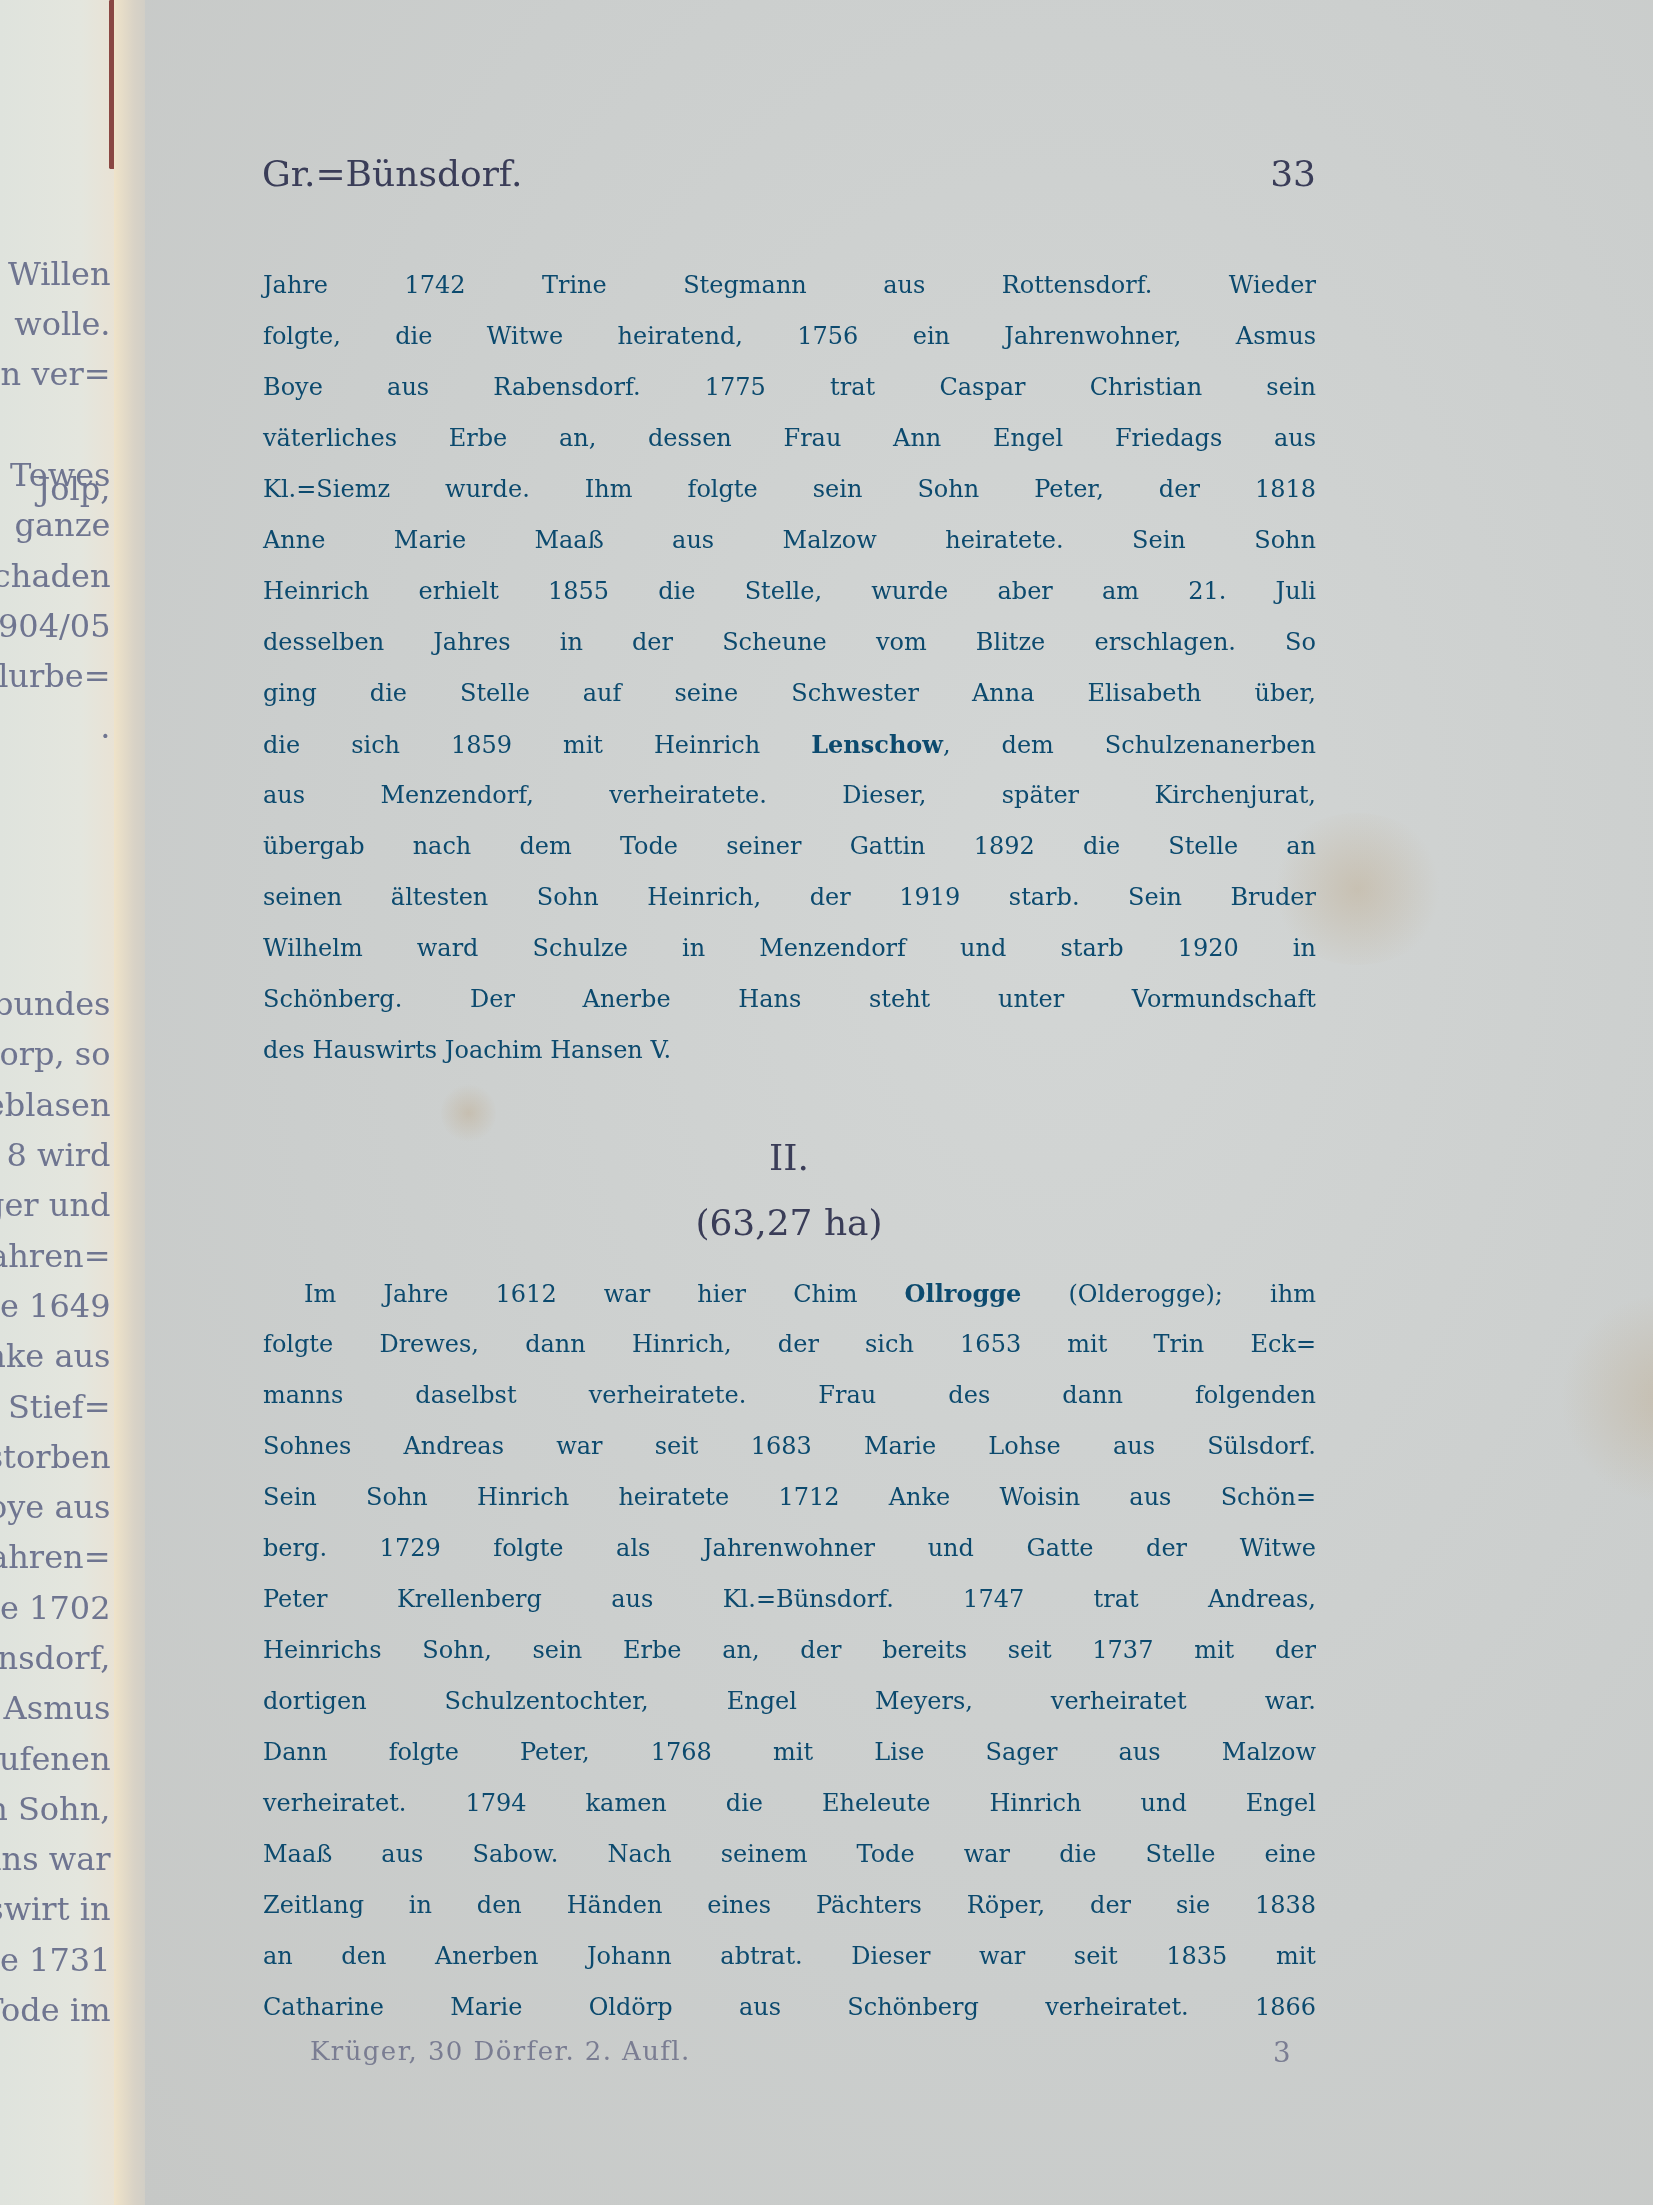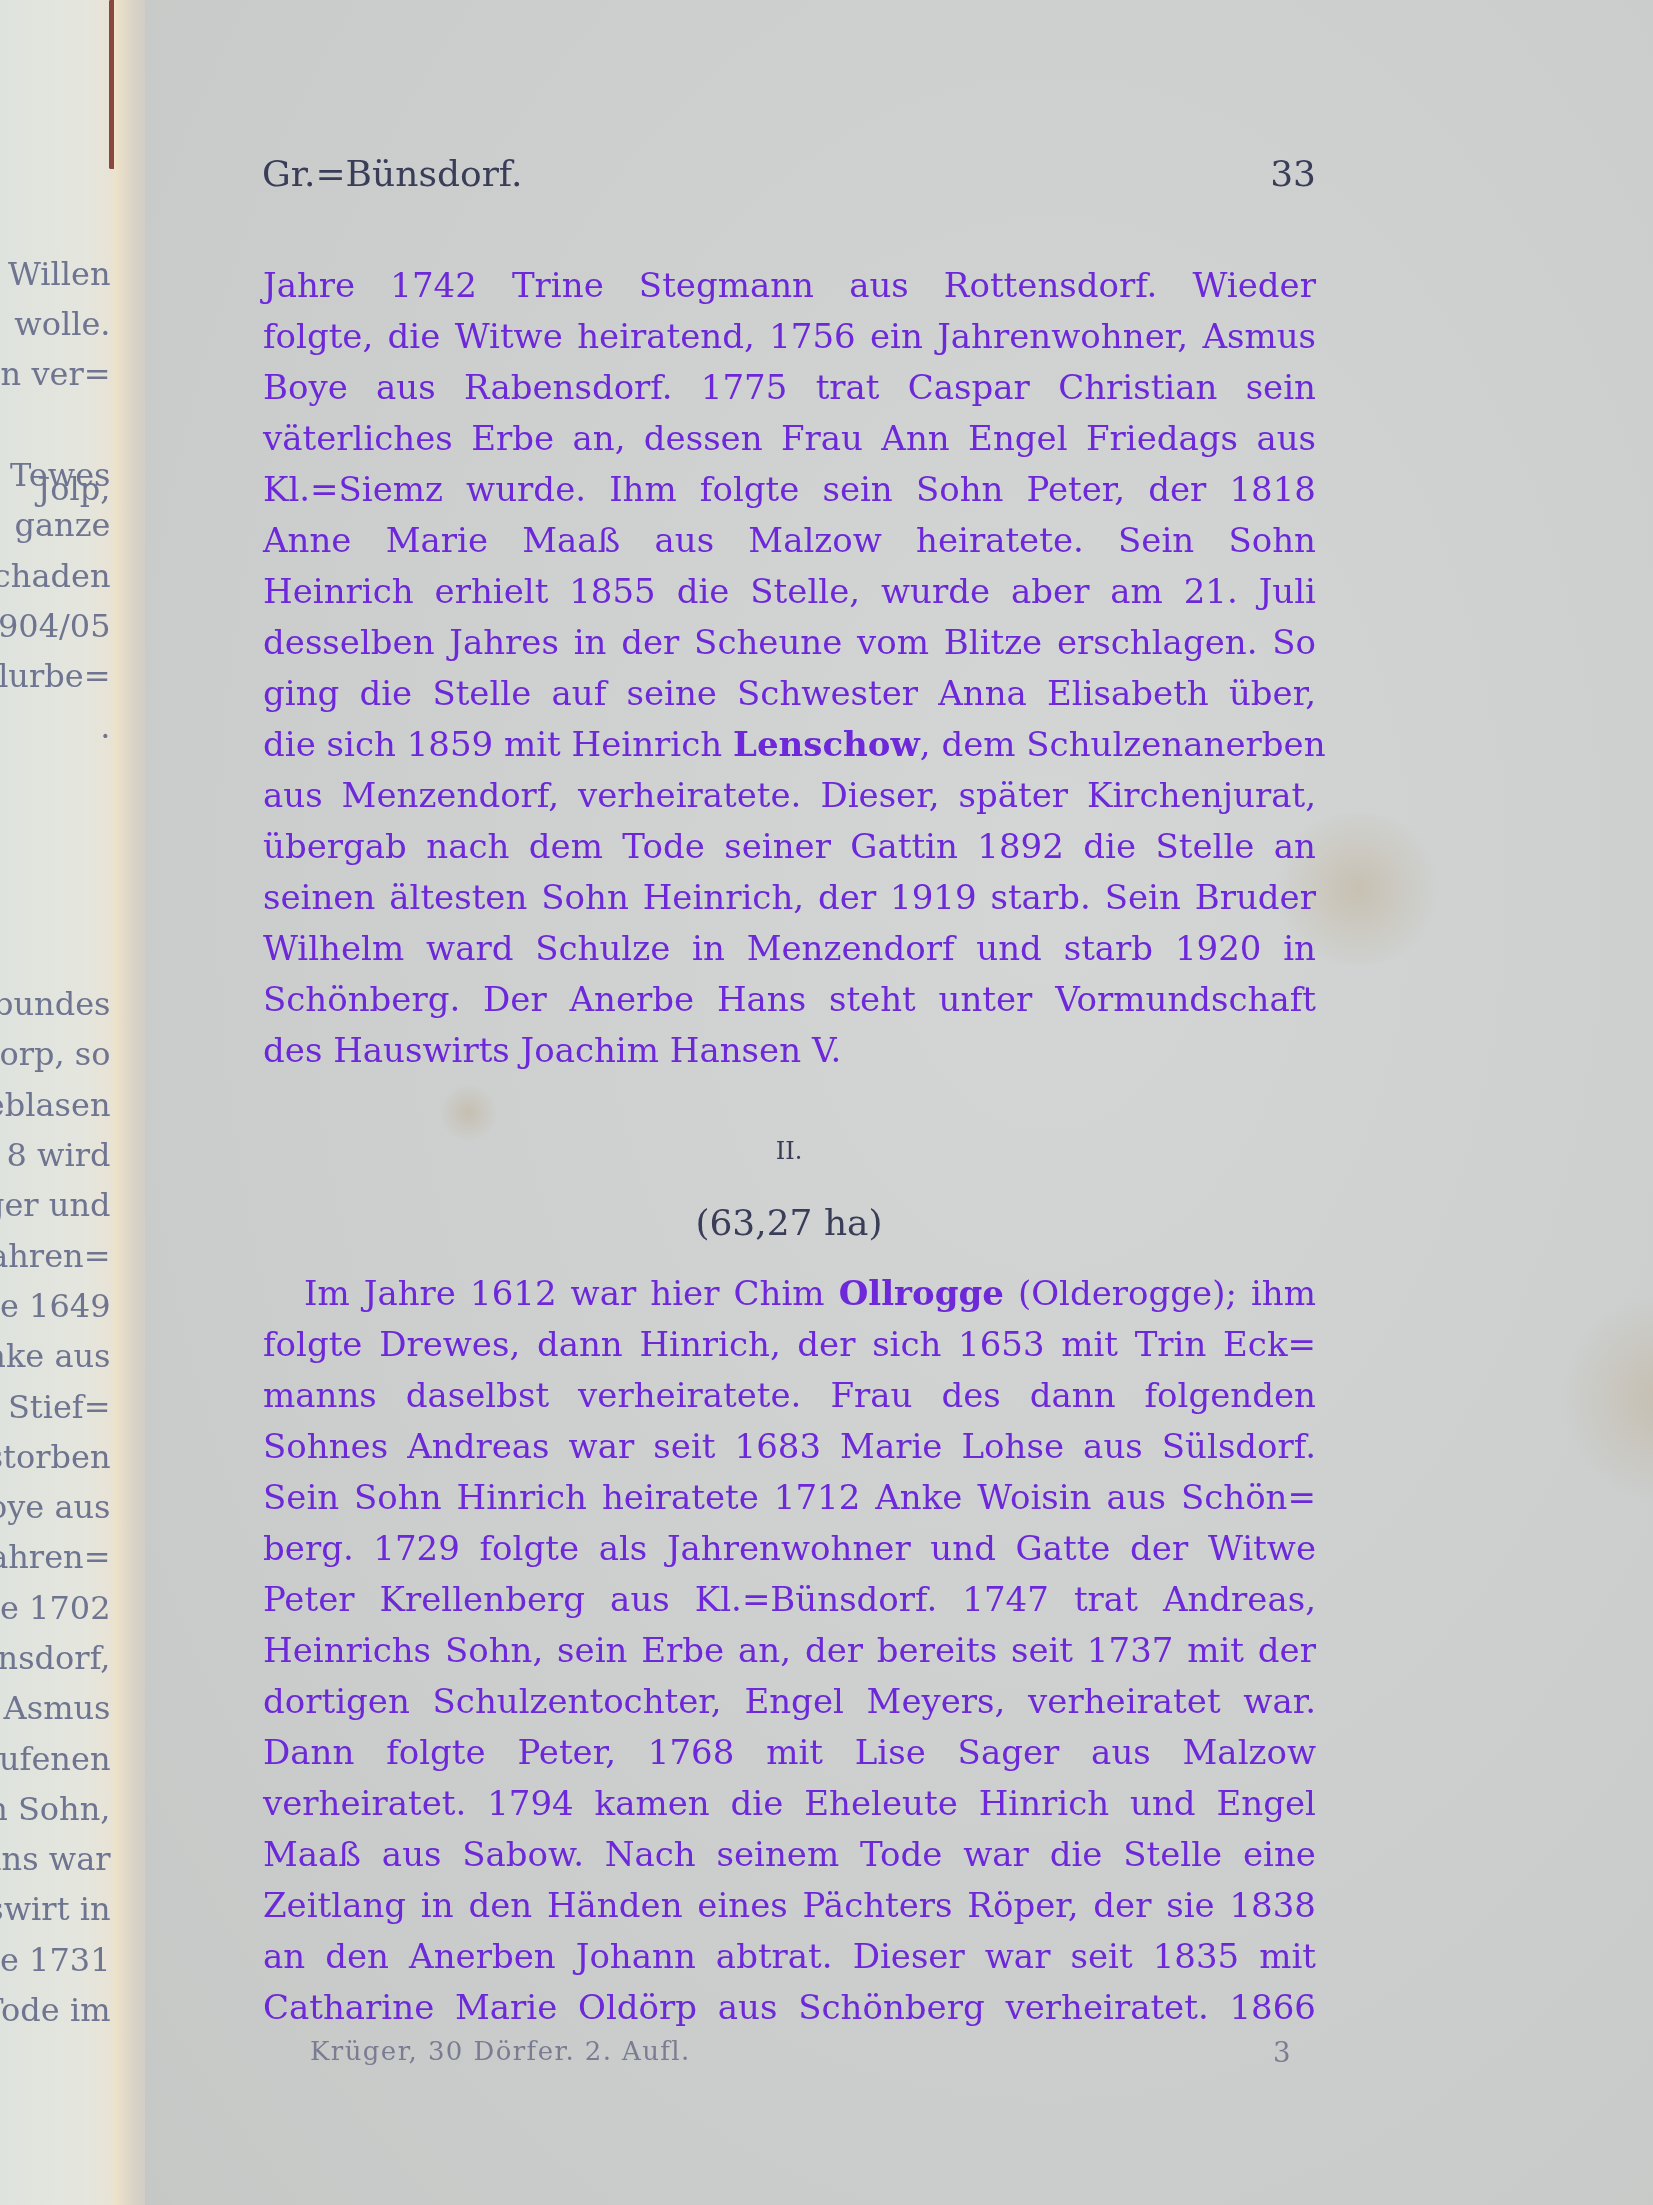--- a/index.html
+++ b/index.html
@@ -35,28 +35,28 @@
     background: radial-gradient(circle, rgba(190,170,140,0.45) 0%, rgba(190,170,140,0) 70%);
   }
   .running-head {
     position: absolute; top: 153px; left: 262px; width: 1054px; height: 48px;
     font-size: 36px; color: #3a3d58;
   }
   .running-title { position: absolute; left: 0; right: 0; text-align: left; }
   .page-number { position: absolute; right: 0; }
   .body-text {
     position: absolute; left: 263px; width: 1053px;
-    font-size: 34px; line-height: 51px; color: #6d28d9;
+    font-size: 24px; line-height: 51px; color: #0c4a6e;
   }
   .line { display: block; text-align: justify; text-align-last: justify; white-space: nowrap; height: 51px; }
   .line.last { text-align-last: left; }
   .line.indent { padding-left: 41px; }
   .section-num {
     position: absolute; top: 1137px; left: 262px; width: 1054px; text-align: center;
-    font-size: 24px; color: #3a3d58;
+    font-size: 36px; color: #3a3d58;
   }
   .area {
     position: absolute; top: 1202px; left: 262px; width: 1054px; text-align: center;
     font-size: 36px; color: #3a3d58;
   }
   .footer-sig {
     position: absolute; top: 2036px; left: 310px;
     font-size: 26px; color: #7a7d92; letter-spacing: 1.4px;
   }
   .footer-num {

